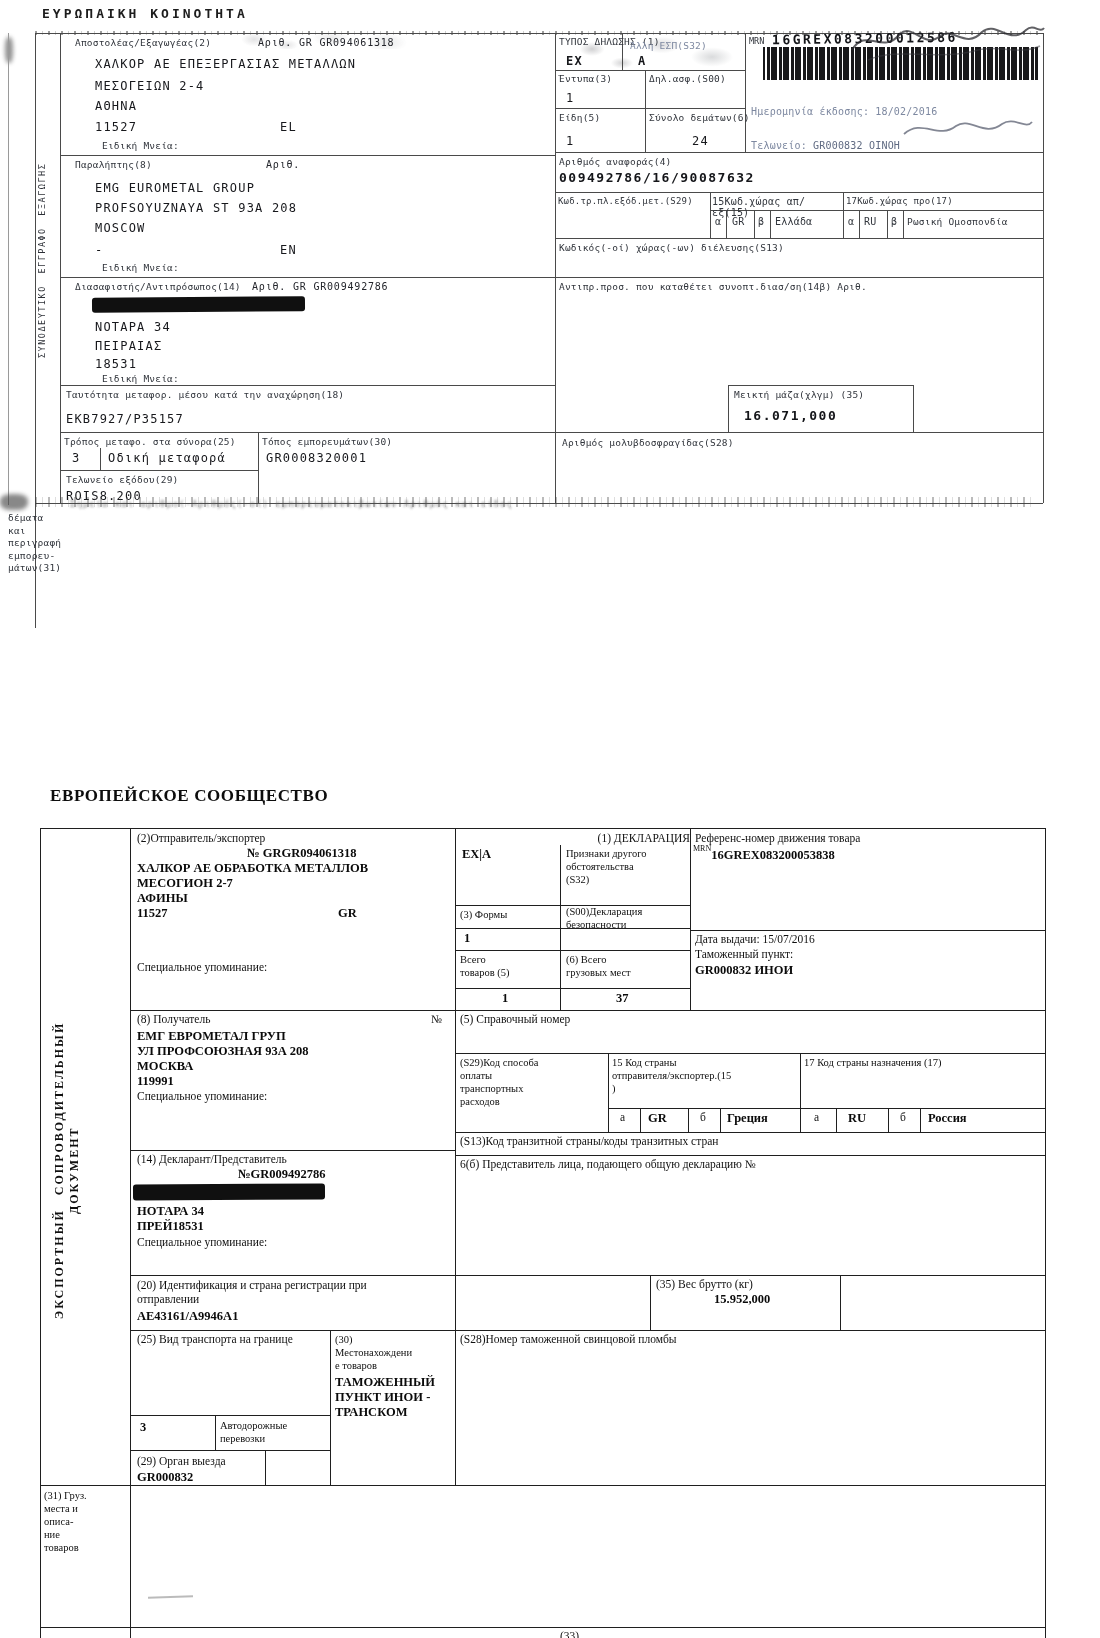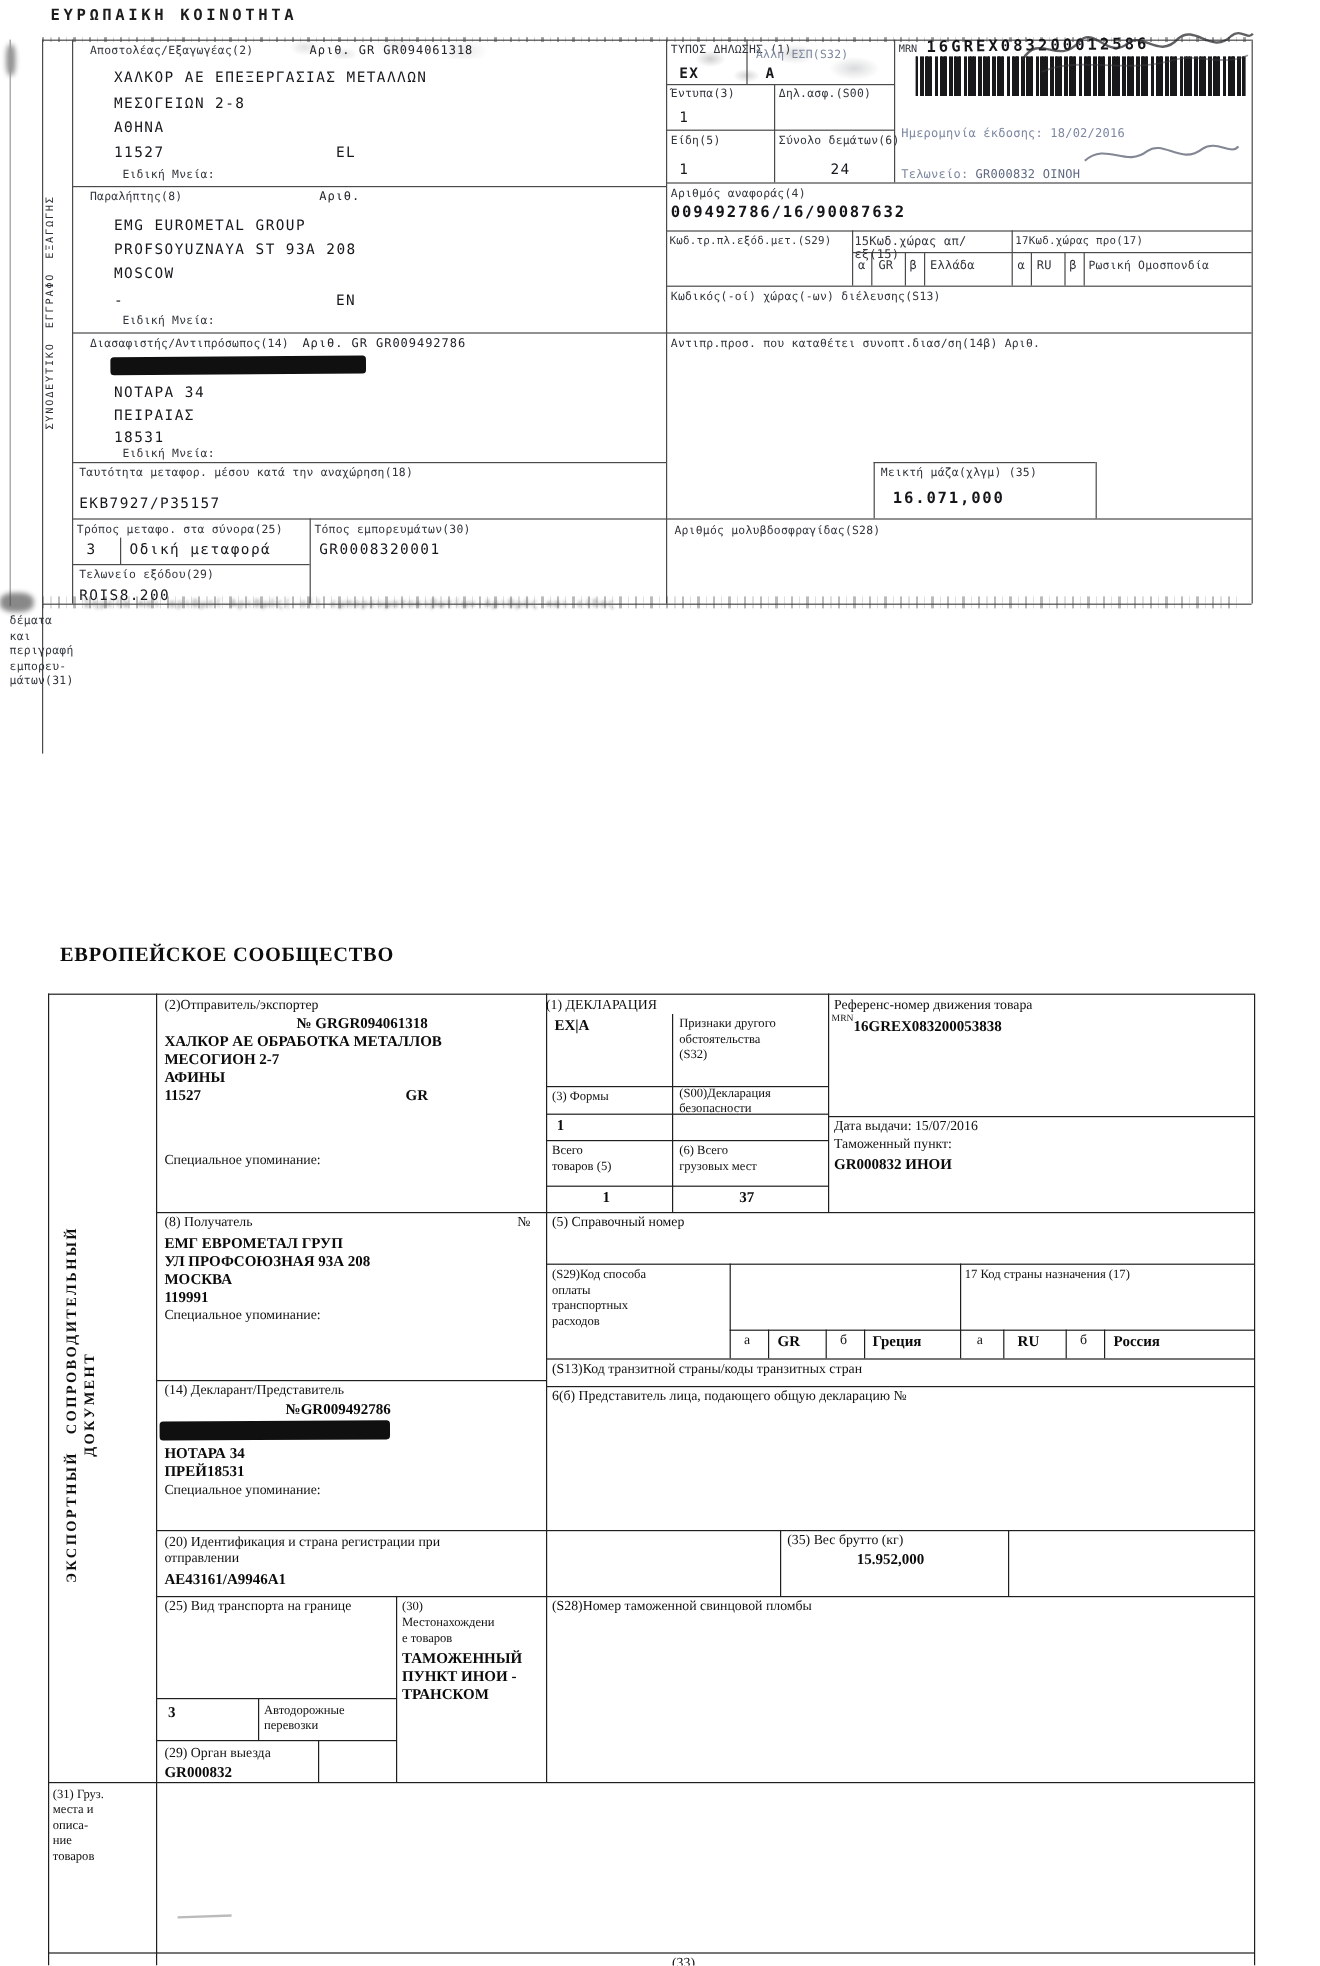--- a/index.html
+++ b/index.html
@@ -91,21 +91,21 @@
   <i class="vl" style="left:728px;top:385px;height:47px"></i>
   <i class="vl" style="left:913px;top:385px;height:47px"></i>
   <i class="vl" style="left:1043px;top:33px;height:470px"></i>
   <i class="vl" style="left:35px;top:503px;height:125px"></i>
 
   <div class="abs vtext gside" style="left:37px;top:140px;height:240px;width:20px">ΣΥΝΟΔΕΥΤΙΚΟ ΕΓΓΡΑΦΟ ΕΞΑΓΩΓΗΣ</div>
 
   <div class="abs glab" style="left:75px;top:37px">Αποστολέας/Εξαγωγέας(2)</div>
   <div class="abs gnum" style="left:258px;top:37px">Αριθ. GR GR094061318</div>
   <div class="abs gval" style="left:95px;top:57px">ΧΑΛΚΟΡ ΑΕ ΕΠΕΞΕΡΓΑΣΙΑΣ ΜΕΤΑΛΛΩΝ</div>
-  <div class="abs gval" style="left:95px;top:79px">ΜΕΣΟΓΕΙΩΝ 2-8</div>
+  <div class="abs gval" style="left:95px;top:79px">ΜΕΣΟΓΕΙΩΝ 2-4</div>
   <div class="abs gval" style="left:95px;top:99px">ΑΘΗΝΑ</div>
   <div class="abs gval" style="left:95px;top:120px">11527</div>
   <div class="abs gval" style="left:280px;top:120px">EL</div>
   <div class="abs glab" style="left:102px;top:140px">Ειδική Μνεία:</div>
 
   <div class="abs glab" style="left:75px;top:159px">Παραλήπτης(8)</div>
   <div class="abs gnum" style="left:266px;top:159px">Αριθ.</div>
   <div class="abs gval" style="left:95px;top:181px">EMG EUROMETAL GROUP</div>
   <div class="abs gval" style="left:95px;top:201px">PROFSOYUZNAYA ST 93A 208</div>
   <div class="abs gval" style="left:95px;top:221px">MOSCOW</div>
@@ -242,21 +242,21 @@
 
   <div class="abs rlab" style="left:137px;top:832px">(2)Отправитель/экспортер</div>
   <div class="abs rval" style="left:247px;top:846px">№ GRGR094061318</div>
   <div class="abs rval" style="left:137px;top:861px">ХАЛКОР АЕ ОБРАБОТКА  МЕТАЛЛОВ</div>
   <div class="abs rval" style="left:137px;top:876px">МЕСОГИОН 2-7</div>
   <div class="abs rval" style="left:137px;top:891px">АФИНЫ</div>
   <div class="abs rval" style="left:137px;top:906px">11527</div>
   <div class="abs rval" style="left:338px;top:906px">GR</div>
   <div class="abs rlab" style="left:137px;top:961px">Специальное упоминание:</div>
 
-  <div class="abs rlab" style="left:455px;top:832px;width:235px;text-align:left">(1) ДЕКЛАРАЦИЯ</div>
+  <div class="abs rlab" style="left:455px;top:832px;width:235px;text-align:right">(1) ДЕКЛАРАЦИЯ</div>
   <div class="abs rval" style="left:462px;top:847px">EX|A</div>
   <div class="abs rlabs pl" style="left:566px;top:847px">Признаки другого
 обстоятельства
 (S32)</div>
 
   <div class="abs rlabs" style="left:460px;top:908px">(3) Формы</div>
   <div class="abs rlabs pl" style="left:566px;top:905px">(S00)Декларация
 безопасности</div>
   <div class="abs rval" style="left:464px;top:931px">1</div>
   <div class="abs rlabs pl" style="left:460px;top:953px">Всего
@@ -280,20 +280,23 @@
   <div class="abs rval" style="left:137px;top:1044px">УЛ ПРОФСОЮЗНАЯ  93А 208</div>
   <div class="abs rval" style="left:137px;top:1059px">МОСКВА</div>
   <div class="abs rval" style="left:137px;top:1074px">119991</div>
   <div class="abs rlab" style="left:137px;top:1090px">Специальное упоминание:</div>
 
   <div class="abs rlab" style="left:460px;top:1013px">(5) Справочный номер</div>
   <div class="abs rlabs pl" style="left:460px;top:1056px">(S29)Код способа
 оплаты
 транспортных
 расходов</div>
+  <div class="abs rlabs pl" style="left:612px;top:1056px;width:185px">15 Код страны
+отправителя/экспортер.(15
+)</div>
   <div class="abs rlabs" style="left:804px;top:1056px;width:238px">17 Код страны назначения  (17)</div>
   <div class="abs rlab" style="left:620px;top:1111px">а</div>
   <div class="abs rval" style="left:648px;top:1111px">GR</div>
   <div class="abs rlab" style="left:700px;top:1111px">б</div>
   <div class="abs rval" style="left:727px;top:1111px">Греция</div>
   <div class="abs rlab" style="left:814px;top:1111px">а</div>
   <div class="abs rval" style="left:848px;top:1111px">RU</div>
   <div class="abs rlab" style="left:900px;top:1111px">б</div>
   <div class="abs rval" style="left:928px;top:1111px">Россия</div>
   <div class="abs rlab" style="left:460px;top:1135px">(S13)Код транзитной страны/коды транзитных стран</div>

